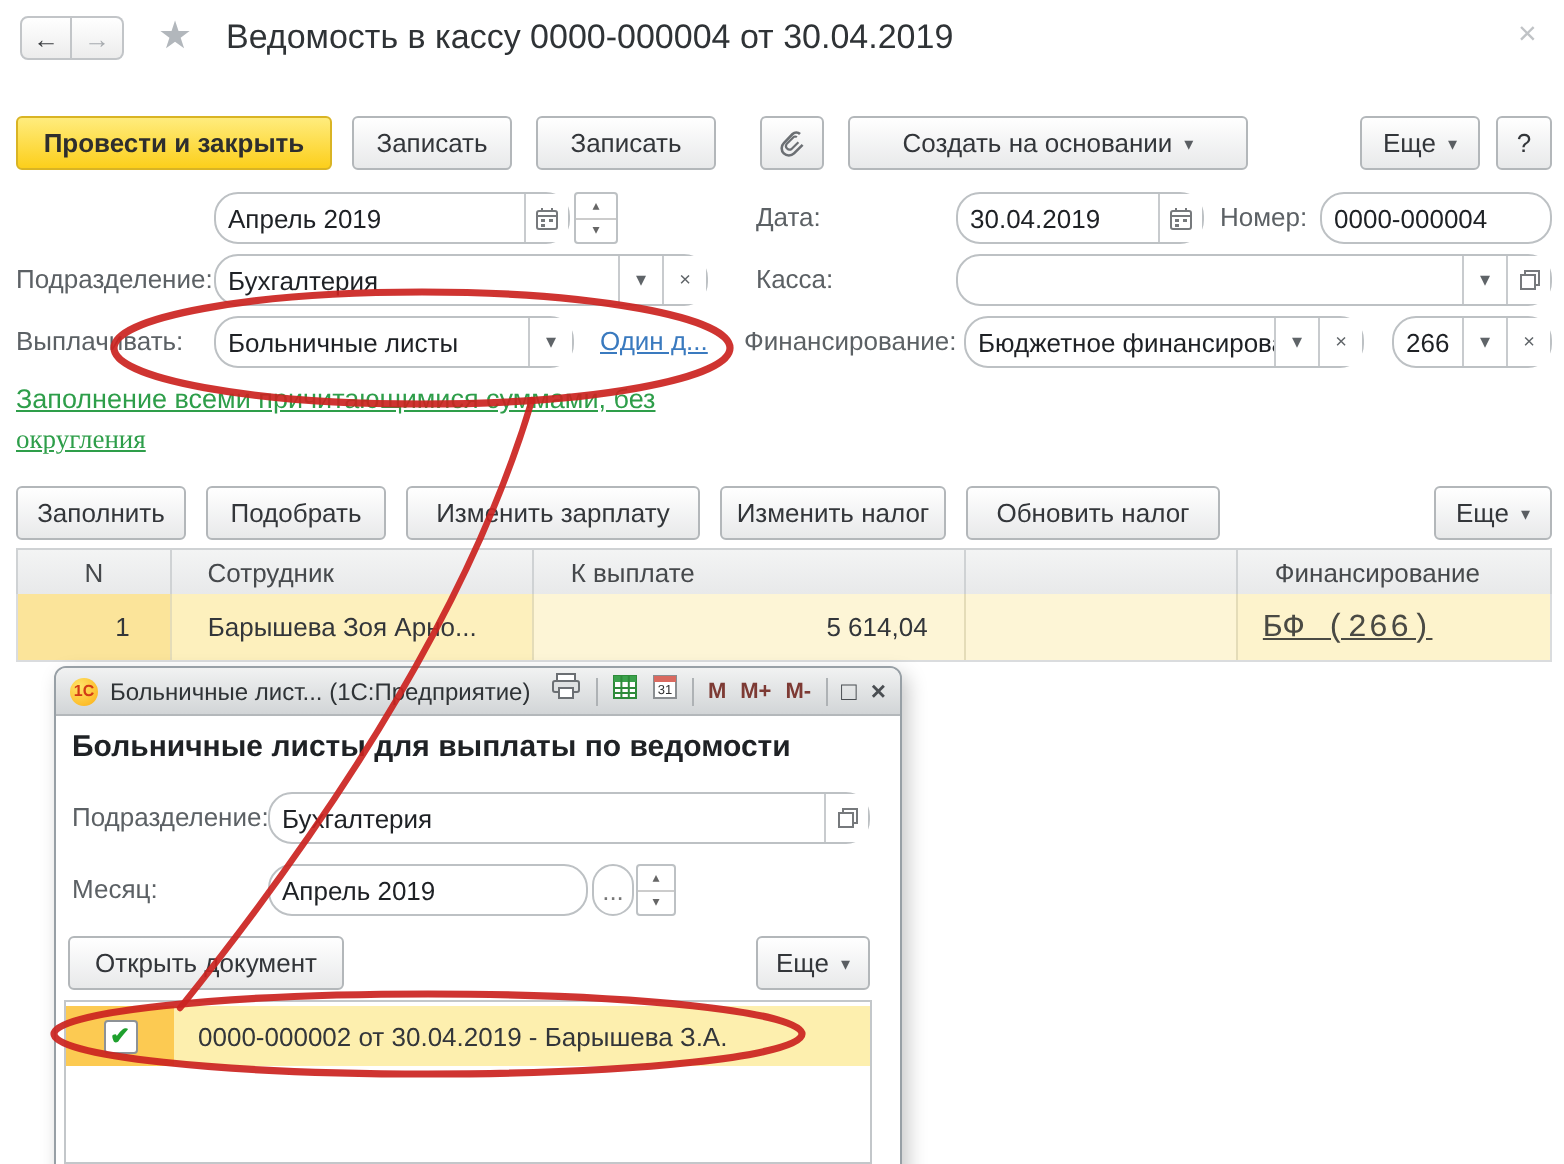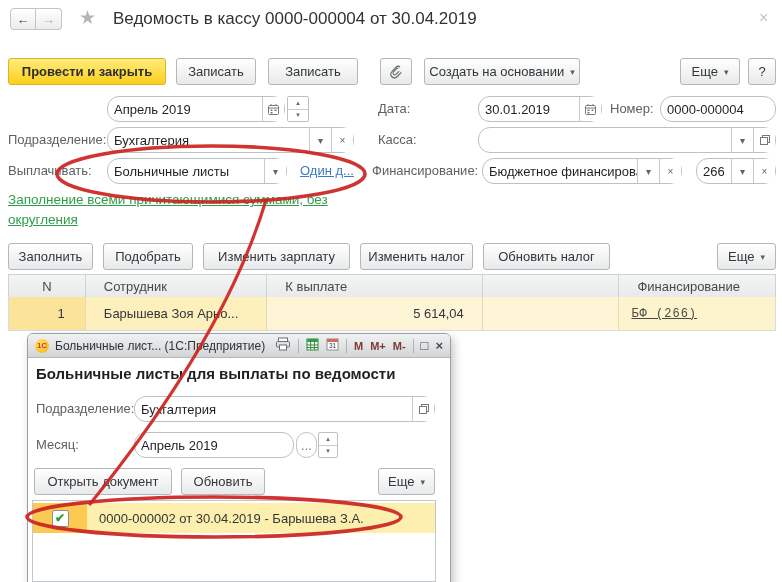--- a/index.html
+++ b/index.html
@@ -29,21 +29,21 @@
            background:linear-gradient(#f3f4f4,#e8e9ea); border:1px solid #cfd2d4; }
   .thead > div { border-right:1px solid #cfd2d4; font-size:13px; color:#46494c;
                  display:flex; align-items:center; padding-left:18px; overflow:hidden; }
   .thead > div:last-child { border-right:none; }
   .trow { position:absolute; left:8px; top:297px; width:768px; height:34px; display:flex;
           border:1px solid #dadcde; border-top:none; cursor:pointer; }
   .trow > div { border-right:1px solid #e4dcb8; font-size:13px; color:#33363a;
                 display:flex; align-items:center; overflow:hidden; }
   .trow > div:last-child { border-right:none; }
   .c0{width:77px;} .c1{width:182px;} .c2{width:216px;} .c3{width:137px;} .c4{width:156px;}
-  .finlink { font-family:"Liberation Mono", monospace; font-size:12px; color:#4a4a44;
+  .finlink { font-family:"Liberation Mono", monospace; font-size:16px; color:#4a4a44;
              text-decoration:underline; letter-spacing:1px; cursor:pointer; }
   
   .dialog { position:absolute; left:27px; top:333px; width:424px; height:297px; background:#fff;
             border:1px solid #98a0a6; border-radius:6px 6px 0 0; box-shadow:3px 4px 10px rgba(0,0,0,.22); z-index:10; }
   .dlg-bar { height:24px; background:linear-gradient(#f1f2f2,#d2d5d7); border-bottom:1px solid #b4b8bb;
              border-radius:5px 5px 0 0; display:flex; align-items:center; padding:0 7px; gap:6px; }
   .logo { width:14px; height:14px; border-radius:50%; flex:none;
           background:radial-gradient(circle at 35% 30%, #ffe469, #fcae13);
           color:#d23b16; font-size:8px; font-weight:bold; display:flex; align-items:center; justify-content:center; }
   .dlg-title { font-size:12px; color:#2f3336; white-space:nowrap; overflow:hidden; }
@@ -89,21 +89,21 @@
     </div>
   <div class="btn" style="left:268px;top:58px;width:90px;">
       <span>Записать</span>
     </div>
   <div class="btn" style="left:380px;top:58px;width:32px;">
     <svg width="16" height="16" viewBox="0 0 16 16">
       <path d="M12 3a2.6 2.6 0 0 0-3.7 0L3.9 7.6a3.6 3.6 0 0 0 5.1 5.1l4.3-4.3" fill="none" stroke="#6b6f73" stroke-width="1.3"></path>
       <path d="M10.4 4.6a1.2 1.2 0 0 0-1.7 0L5.3 8a1.8 1.8 0 0 0 2.5 2.5l3.4-3.4" fill="none" stroke="#6b6f73" stroke-width="1.1"></path>
     </svg>
   </div>
-  <div class="btn" style="left:424px;top:58px;width:156px;">
+  <div class="btn" style="left:424px;top:58px;width:200px;">
     <span>Создать на основании</span>
     <span class="caret">▾</span>
   </div>
   <div class="btn" style="left:680px;top:58px;width:60px;">
     <span>Еще</span>
     <span class="caret">▾</span>
   </div>
   <div class="btn" style="left:748px;top:58px;width:28px;">
       <span>?</span>
     </div>
@@ -121,21 +121,21 @@
           <rect x="3.5" y="9" width="2" height="1.5" fill="#76797c"></rect>
         </svg>
     </div>
   </div>
   <div class="spin" style="left:287px;top:96px;">
     <div>▴</div>
     <div>▾</div>
   </div>
   <div class="lbl" style="left:378px;top:96px;">Дата:</div>
   <div class="grp" style="left:478px;top:96px;width:124px;">
-    <div class="txt">30.01.2019</div>
+    <div class="txt">30.04.2019</div>
     <div class="seg">
       <svg width="13" height="13" viewBox="0 0 13 13">
           <rect x="1.5" y="2.5" width="10" height="9" rx="1" fill="#fff" stroke="#76797c"></rect>
           <line x1="1.5" y1="5" x2="11.5" y2="5" stroke="#76797c"></line>
           <line x1="4" y1="1" x2="4" y2="3" stroke="#76797c"></line>
           <line x1="9" y1="1" x2="9" y2="3" stroke="#76797c"></line>
           <rect x="3.5" y="6.5" width="2" height="1.5" fill="#76797c"></rect>
           <rect x="7.5" y="6.5" width="2" height="1.5" fill="#76797c"></rect>
           <rect x="3.5" y="9" width="2" height="1.5" fill="#76797c"></rect>
         </svg>
@@ -176,21 +176,21 @@
     <div class="seg">▾</div>
     <div class="seg">×</div>
   </div>
   <div class="grp" style="left:696px;top:158px;width:80px;">
     <div class="txt">266</div>
     <div class="seg">▾</div>
     <div class="seg">×</div>
   </div>
 
   <div class="glink" style="left:8px;top:192px;">Заполнение всеми причитающимися суммами, без</div>
-  <div class="glink" style="left:8px;top:212px;">округления</div>
+  <div class="glink" style="left:8px;top:212px;font-family:Liberation Serif, serif;">округления</div>
 
   <div class="btn" style="left:8px;top:243px;width:85px;">
       <span>Заполнить</span>
     </div>
   <div class="btn" style="left:103px;top:243px;width:90px;">
       <span>Подобрать</span>
     </div>
   <div class="btn" style="left:203px;top:243px;width:147px;">
       <span>Изменить зарплату</span>
     </div>
@@ -280,23 +280,20 @@
       <div class="txt" style="justify-content:center;padding:0;color:#777;">...</div>
     </div>
     <div class="spin" style="left:290px;top:98px;width:20px;">
       <div>▴</div>
       <div>▾</div>
     </div>
 
     <div class="btn" style="left:6px;top:134px;width:138px;">
         <span>Открыть документ</span>
       </div>
-    <div class="btn" style="left:153px;top:134px;width:84px;">
-        <span>Обновить</span>
-      </div>
     <div class="btn" style="left:350px;top:134px;width:57px;">
       <span>Еще</span>
       <span class="caret">▾</span>
     </div>
 
     <div class="dlg-list">
       <div class="dlg-row">
         <div class="cb-cell">
           <div class="cb">
               <span>✔</span>

